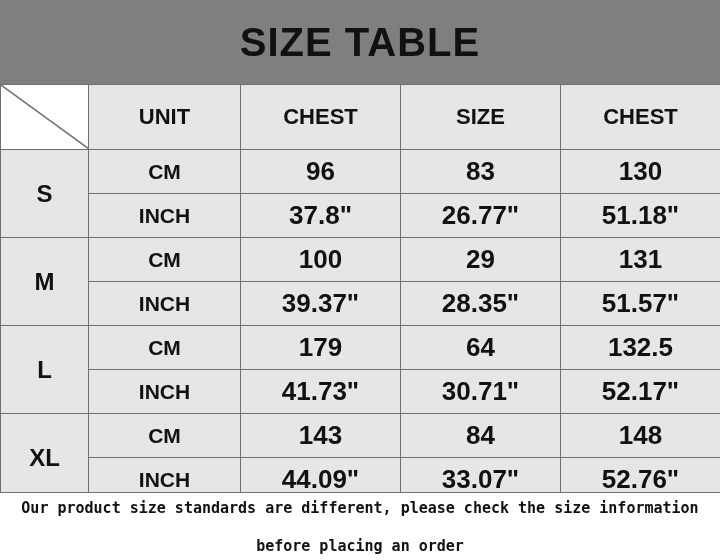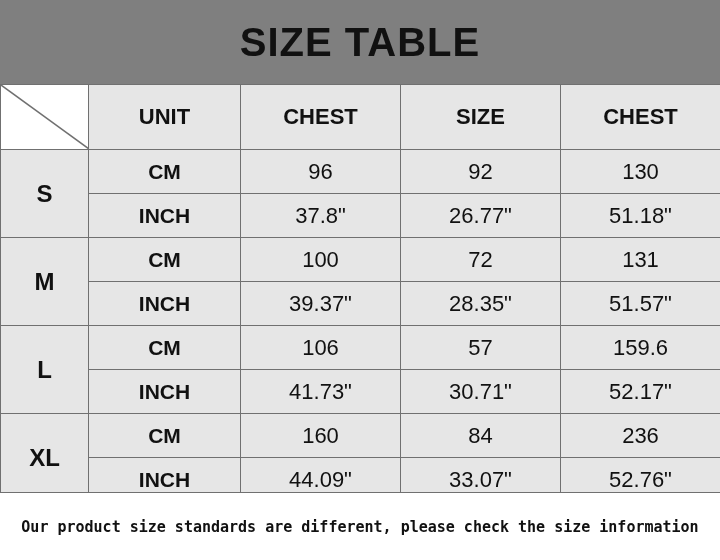--- a/index.html
+++ b/index.html
@@ -76,22 +76,22 @@
   }
   .unit-cell {
     background: #e6e6e6;
     font-size: 21px;
     font-weight: bold;
     height: 43px;
     margin-left: 7px;
   }
   .val-cell {
     background: #e6e6e6;
-    font-size: 22px;
-    font-weight: normal;
+    font-size: 26px;
+    font-weight: bold;
     height: 43px;
   }
   .note {
     position: absolute;
     left: 0;
     bottom: 0;
     width: 720px;
     height: 68px;
     box-sizing: border-box;
     background: #ffffff;
@@ -141,71 +141,72 @@
         <th class="head-cell">SIZE</th>
         <th class="head-cell">CHEST</th>
       </tr>
     </thead>
     <tbody>
 
       <tr>
         <td class="size-cell" rowspan="2">S</td>
         <td class="unit-cell">CM</td>
         <td class="val-cell">96</td>
-        <td class="val-cell">92</td>
+        <td class="val-cell">83</td>
         <td class="val-cell">130</td>
       </tr>
       <tr>
         <td class="unit-cell">INCH</td>
         <td class="val-cell">37.8"</td>
         <td class="val-cell">26.77"</td>
         <td class="val-cell">51.18"</td>
       </tr>
 
       <tr>
         <td class="size-cell" rowspan="2">M</td>
         <td class="unit-cell">CM</td>
         <td class="val-cell">100</td>
-        <td class="val-cell">72</td>
+        <td class="val-cell">29</td>
         <td class="val-cell">131</td>
       </tr>
       <tr>
         <td class="unit-cell">INCH</td>
         <td class="val-cell">39.37"</td>
         <td class="val-cell">28.35"</td>
         <td class="val-cell">51.57"</td>
       </tr>
 
       <tr>
         <td class="size-cell" rowspan="2">L</td>
         <td class="unit-cell">CM</td>
-        <td class="val-cell">106</td>
-        <td class="val-cell">57</td>
-        <td class="val-cell">159.6</td>
+        <td class="val-cell">179</td>
+        <td class="val-cell">64</td>
+        <td class="val-cell">132.5</td>
       </tr>
       <tr>
         <td class="unit-cell">INCH</td>
         <td class="val-cell">41.73"</td>
         <td class="val-cell">30.71"</td>
         <td class="val-cell">52.17"</td>
       </tr>
 
       <tr>
         <td class="size-cell" rowspan="2">XL</td>
         <td class="unit-cell">CM</td>
-        <td class="val-cell">160</td>
+        <td class="val-cell">143</td>
         <td class="val-cell">84</td>
-        <td class="val-cell">236</td>
+        <td class="val-cell">148</td>
       </tr>
       <tr>
         <td class="unit-cell">INCH</td>
         <td class="val-cell">44.09"</td>
         <td class="val-cell">33.07"</td>
         <td class="val-cell">52.76"</td>
       </tr>
     </tbody>
   </table>
 
   <div class="note">
     <div class="note-line">Our product size standards are different, please check the size information</div>
+    <div class="note-line">before placing an order</div>
   </div>
 
 </div>
 
 </body></html>

